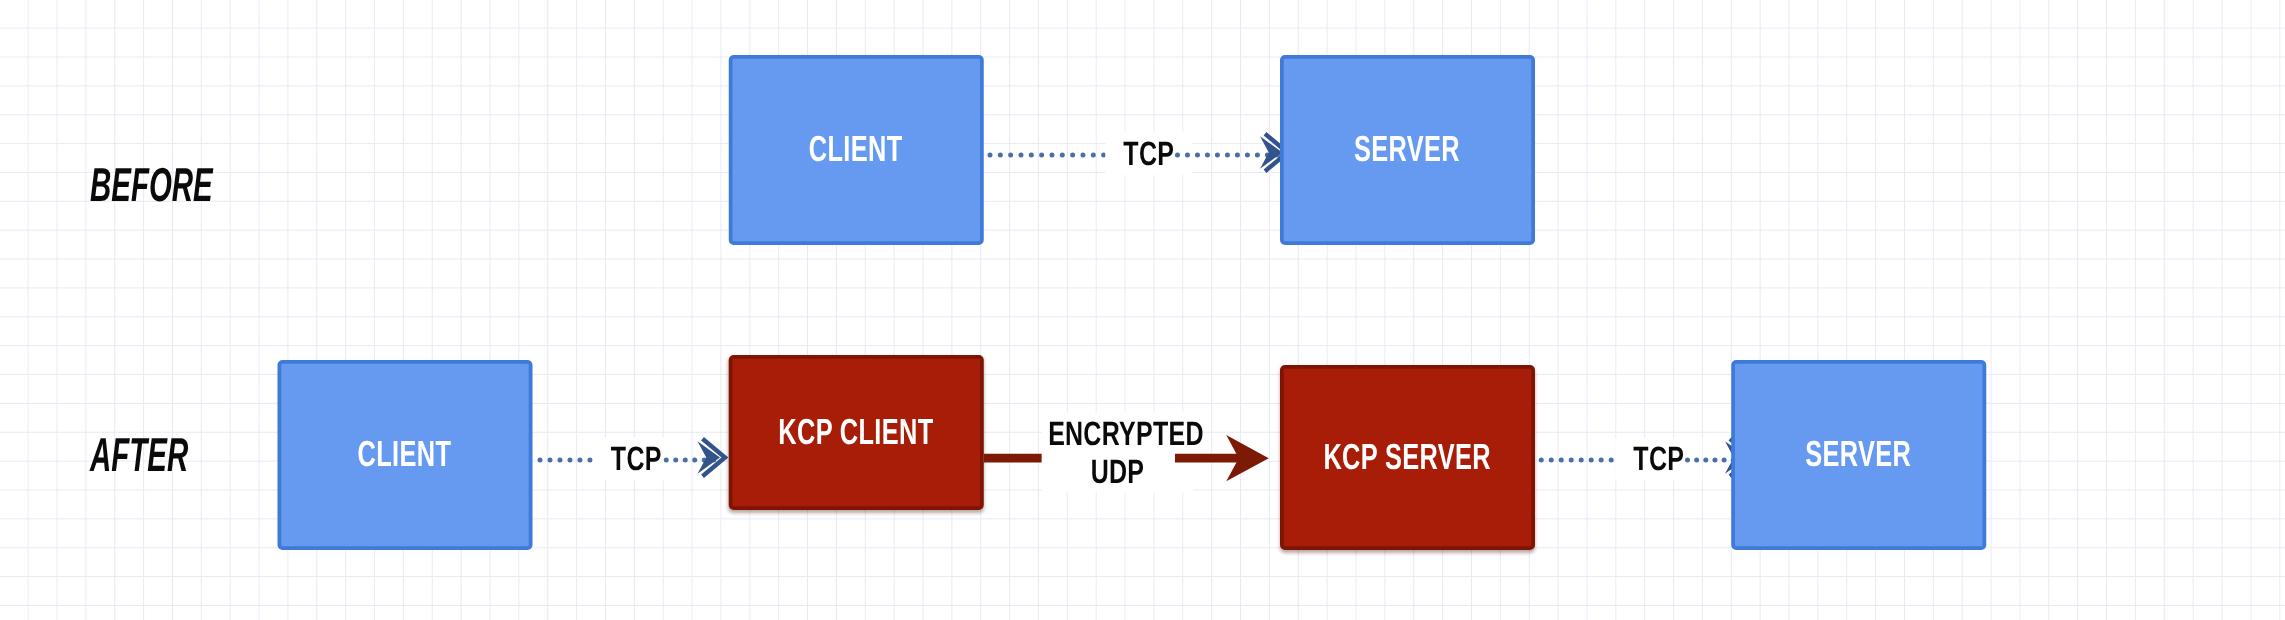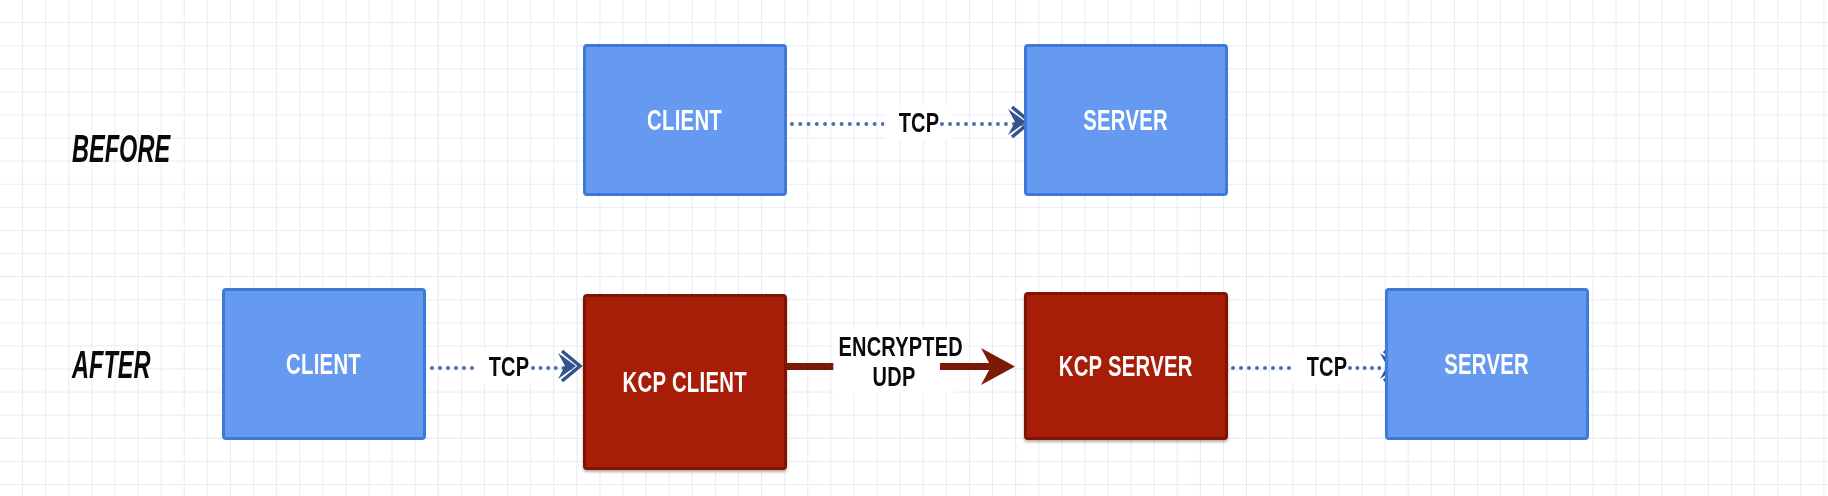--- a/index.html
+++ b/index.html
@@ -138,21 +138,21 @@
   <div class="conn">
     <div class="dot-line" style="left:430px; top:366px; width:44px;"></div>
     <div class="conn-label" style="left:462px; top:350px; width:80px;">TCP</div>
     <div class="dot-line" style="left:531px; top:366px; width:42px;"></div>
     <svg class="arrow-svg" style="left:556px; top:350px;" width="32" height="32">
       <path d="M 2 3 L 20 16 L 2 29 L 9 16 Z" fill="#33538c"></path>
       <path d="M 6 1 L 24 16 L 6 31" fill="none" stroke="#33538c" stroke-width="3.5" stroke-linejoin="miter" stroke-linecap="butt"></path>
     </svg>
   </div>
 
-  <div class="node red" style="left:583px; top:294px; width:204px; height:176px;">
+  <div class="node red" style="left:583px; top:284px; width:204px; height:124px;">
     <span class="node-label">KCP CLIENT</span>
   </div>
 
   <div class="conn">
     <div class="solid-line" style="left:787px; top:363px; width:48px;"></div>
     <div class="conn-label two-line" style="left:812px; top:330px; width:150px;"><span>ENCRYPTED</span><br><span>UDP</span></div>
     <div class="solid-line" style="left:940px; top:363px; width:54px;"></div>
     <svg class="arrow-svg" style="left:975px; top:345px;" width="46" height="44">
       <path d="M 6 3 L 40 21.5 L 6 40 L 16 21.5 Z" fill="#7d1a06"></path>
     </svg>

